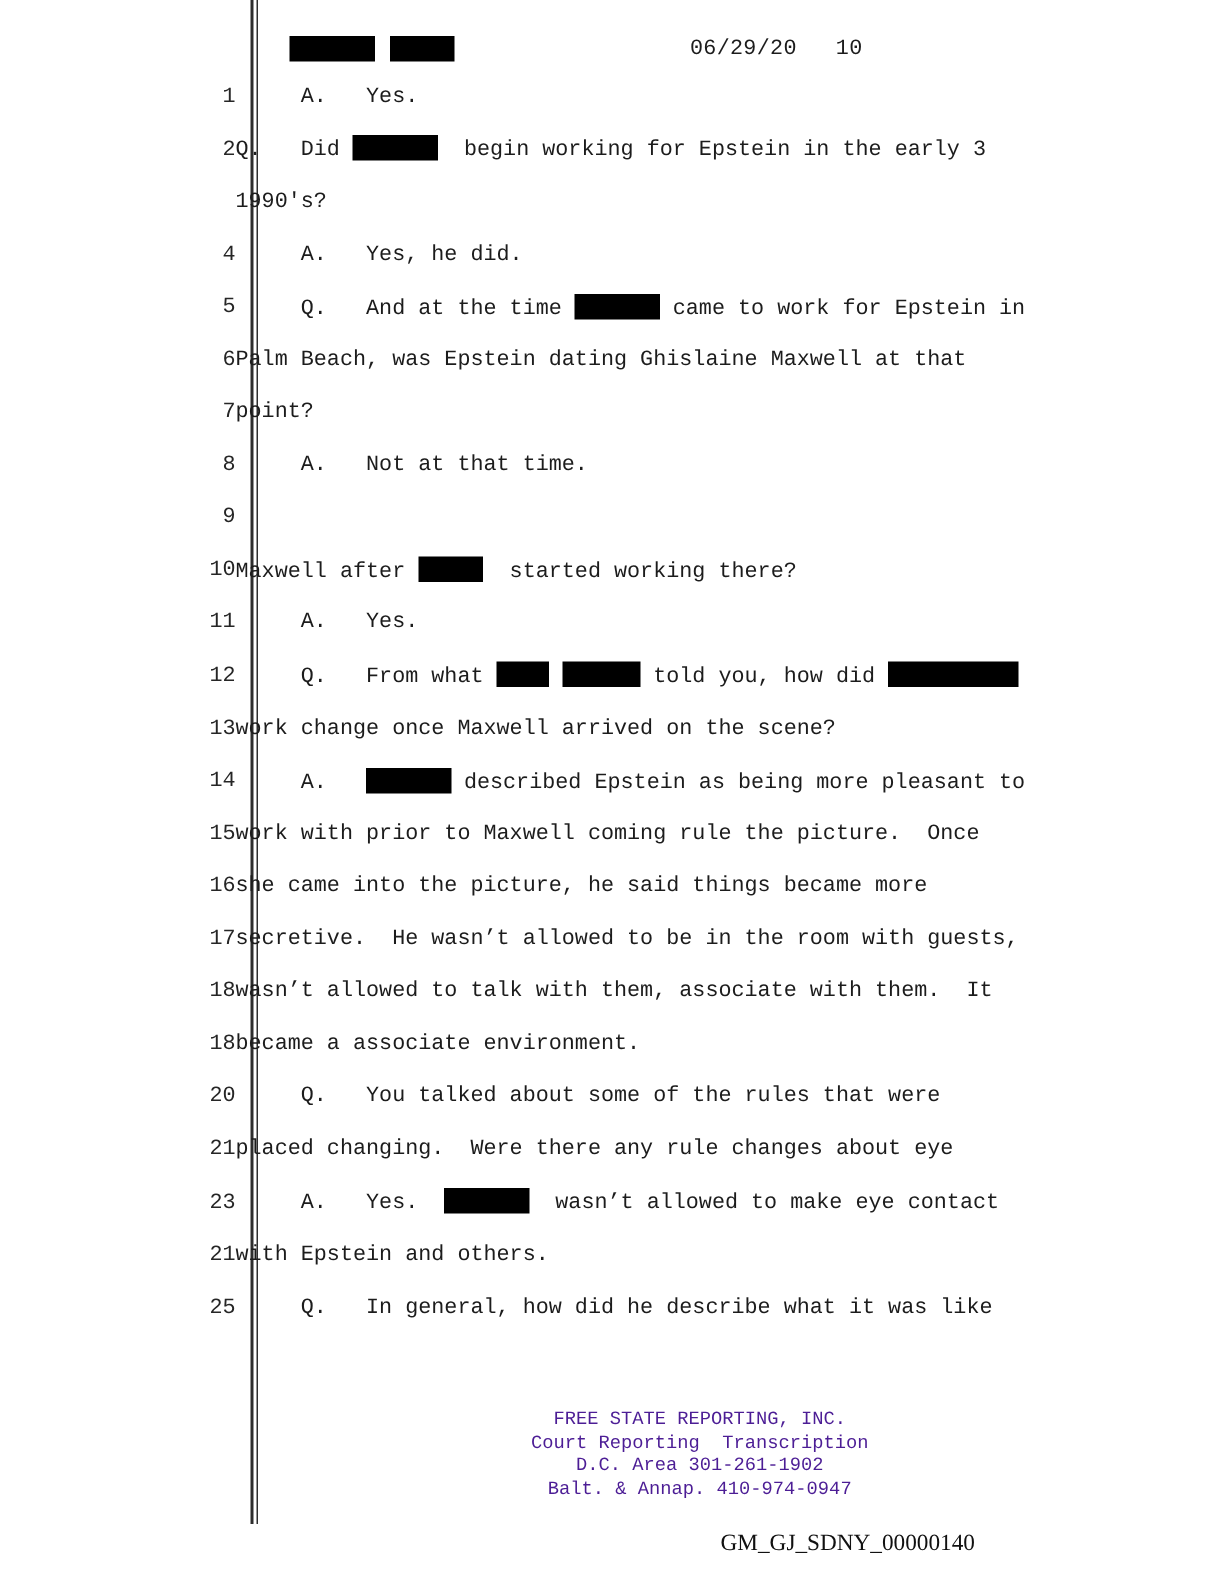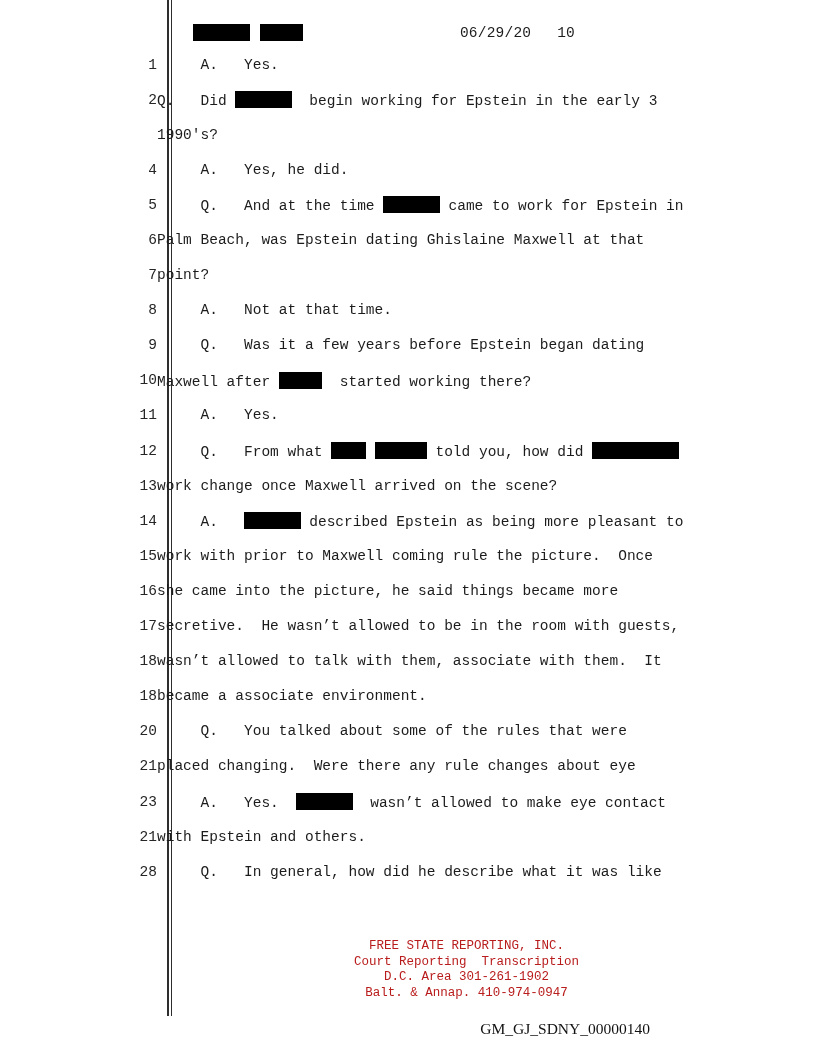--- a/index.html
+++ b/index.html
@@ -21,21 +21,21 @@
   .hdr-right{white-space:pre;letter-spacing:0.2px;}
   .hdr-right .gap{display:inline-block;width:26px;}
   .redact{display:inline-block;height:17px;background:#000;vertical-align:-3.5px;}
   .tlines{position:absolute;top:47px;left:0;width:760px;}
   .tline{display:flex;height:35.1px;align-items:center;font-size:14.5px;}
   .lnum{flex:0 0 157px;width:157px;text-align:right;color:#262626;}
   .ltext{white-space:pre;}
   .footer{
     position:absolute;left:188px;width:557px;top:939px;
     text-align:center;font-size:12.5px;line-height:15.6px;
-    white-space:pre;color:#b91c1c;
+    white-space:pre;color:#4c1d95;
   }
   .bates{
     position:absolute;top:1020px;right:34px;
     font-family:"Liberation Serif","DejaVu Serif",serif;
     font-size:15.5px;color:#111;margin-left:28px;
   }
 </style>
 </head>
 <body>
 
@@ -80,21 +80,20 @@
       <div class="tline">
         <span class="lnum">7</span>
         <span class="ltext">point?</span>
       </div>
       <div class="tline">
         <span class="lnum">8</span>
         <span class="ltext">     A.   Not at that time.</span>
       </div>
       <div class="tline">
         <span class="lnum">9</span>
-        <span class="ltext">     Q.   Was it a few years before Epstein began dating</span>
       </div>
       <div class="tline">
         <span class="lnum">10</span>
         <span class="ltext">Maxwell after <span class="redact" style="width: 5ch;"></span>  started working there?</span>
       </div>
       <div class="tline">
         <span class="lnum">11</span>
         <span class="ltext">     A.   Yes.</span>
       </div>
       <div class="tline">
@@ -139,21 +138,21 @@
       </div>
       <div class="tline">
         <span class="lnum">23</span>
         <span class="ltext">     A.   Yes.  <span class="redact" style="width: 6.5ch;"></span>  wasn’t allowed to make eye contact</span>
       </div>
       <div class="tline">
         <span class="lnum">21</span>
         <span class="ltext">with Epstein and others.</span>
       </div>
       <div class="tline">
-        <span class="lnum">28</span>
+        <span class="lnum">25</span>
         <span class="ltext">     Q.   In general, how did he describe what it was like</span>
       </div>
     </div>
 
   <div class="footer" id="footer"><div>FREE STATE REPORTING, INC.</div><div>Court Reporting  Transcription</div><div>D.C. Area 301-261-1902</div><div>Balt. &amp; Annap. 410-974-0947</div></div>
 
   <div class="bates">GM_GJ_SDNY_00000140</div>
 </div>
 
 </body></html>

